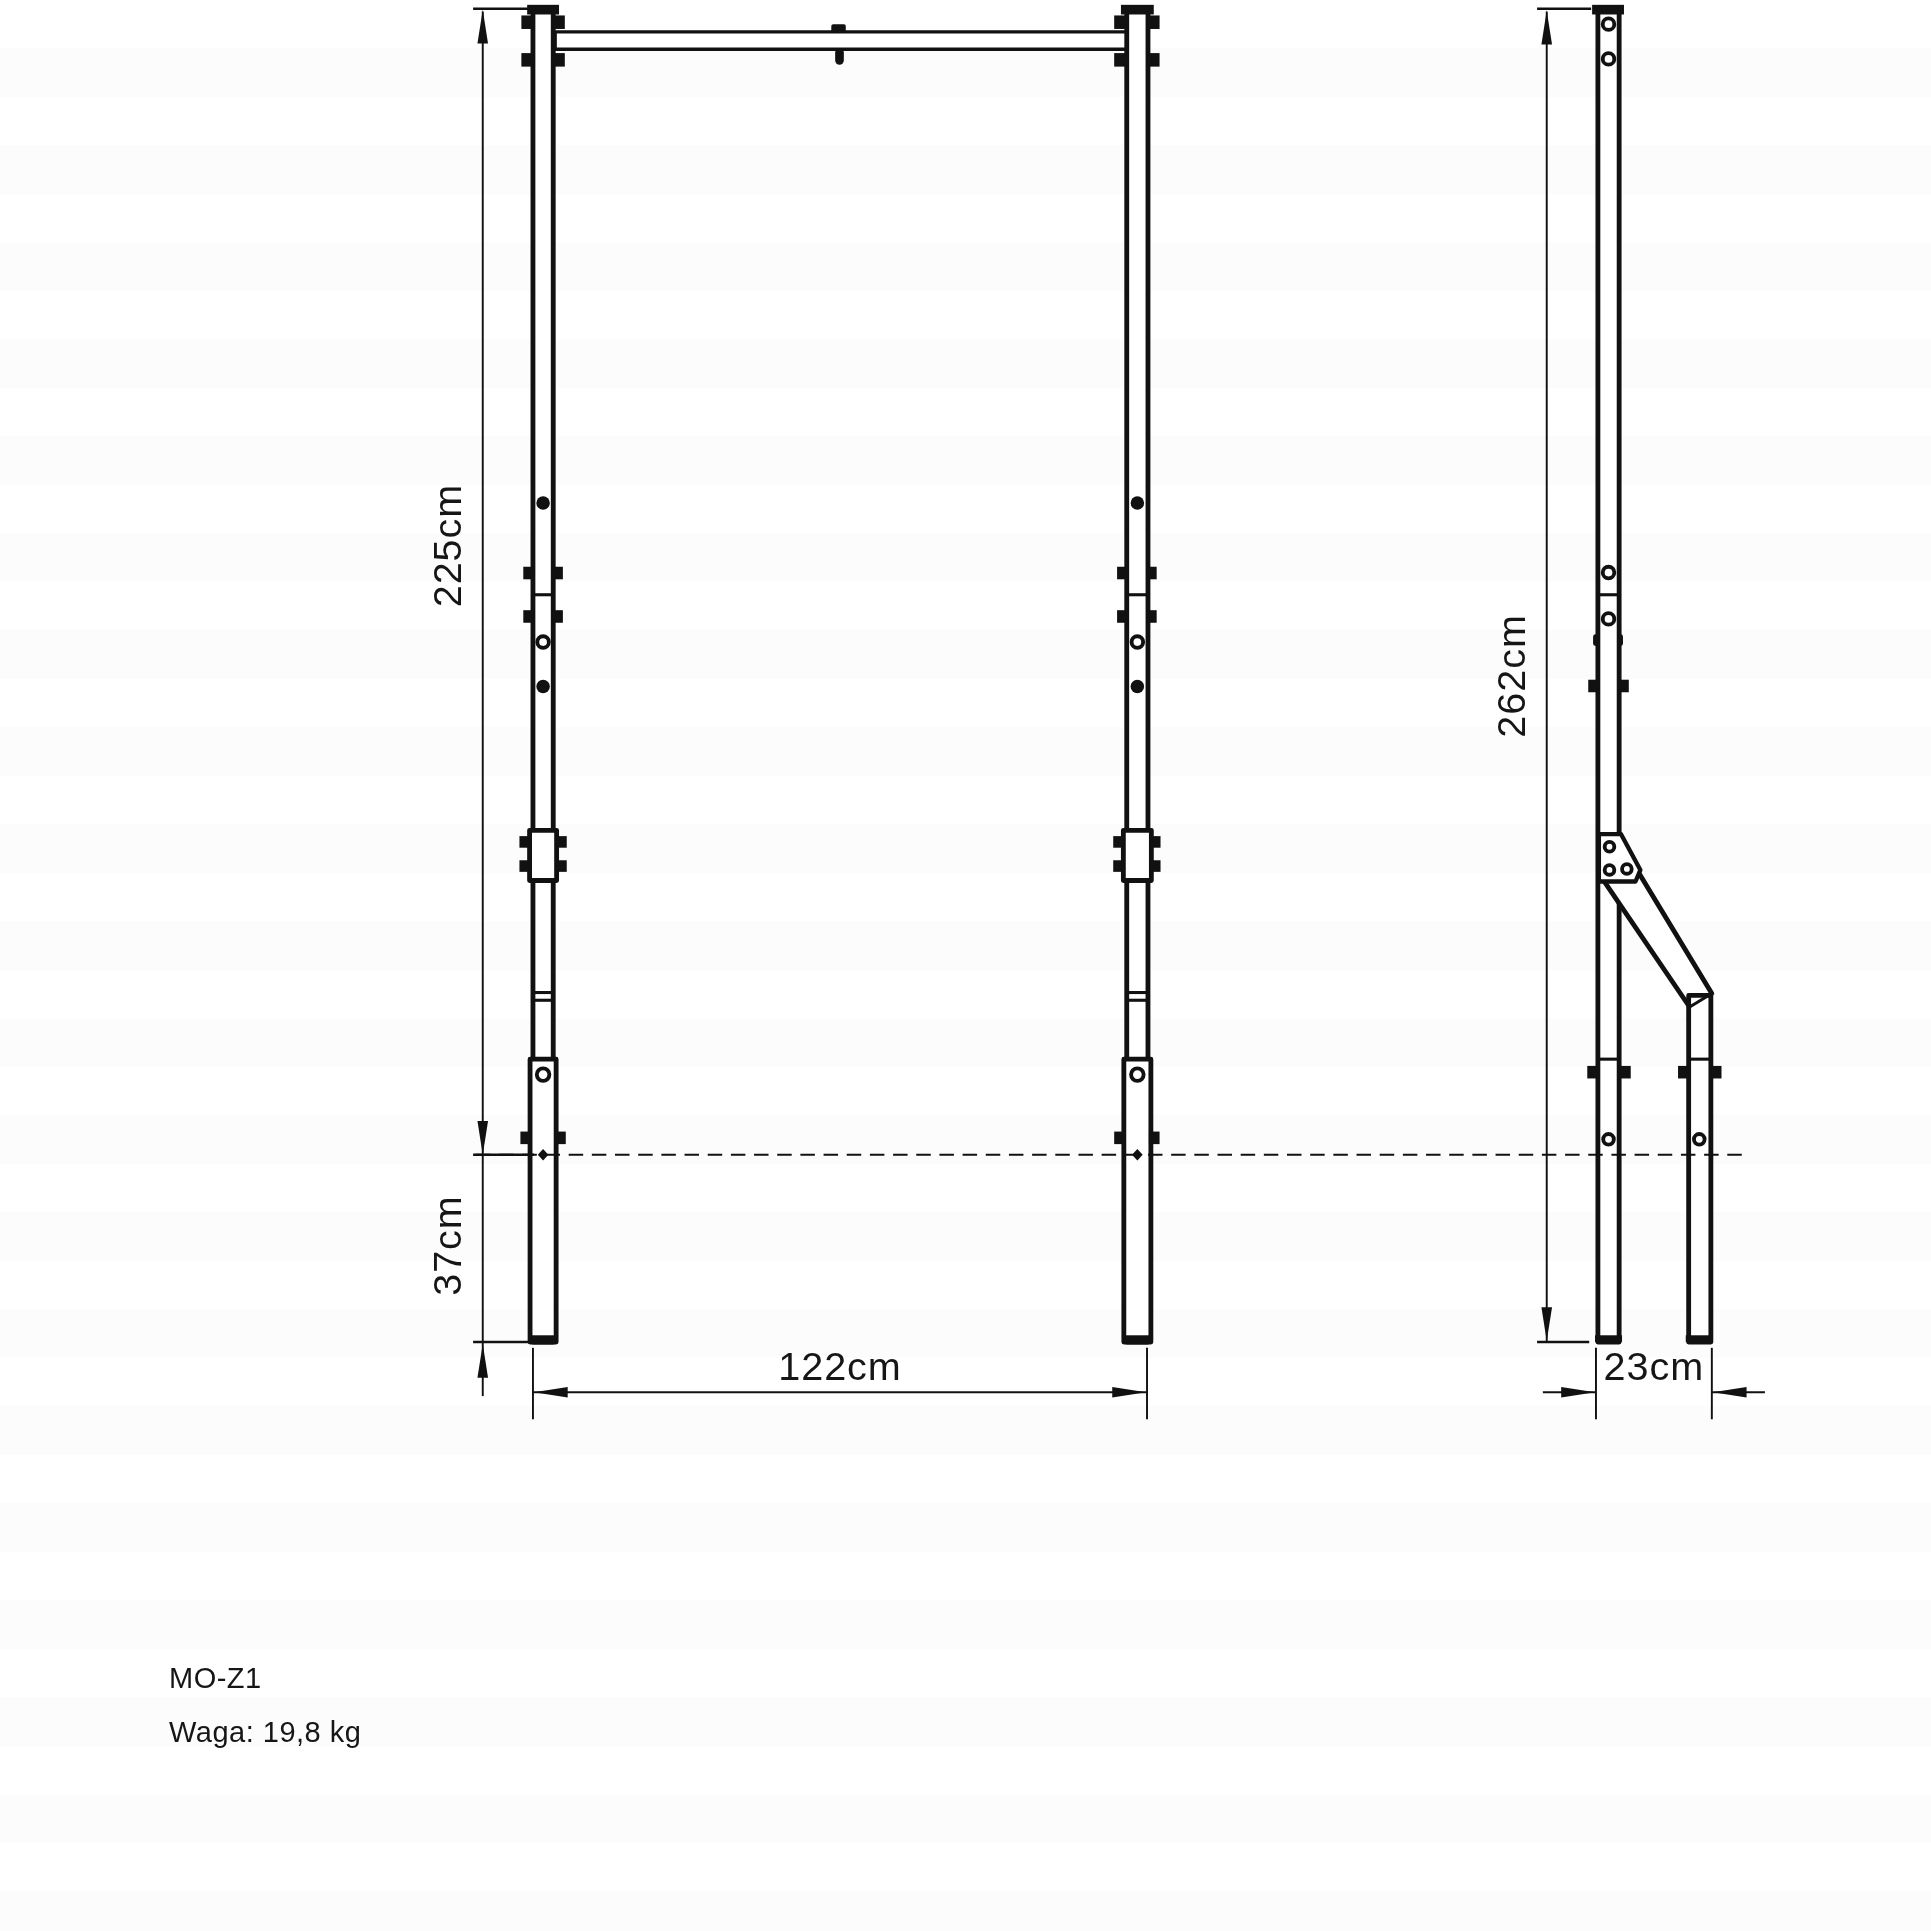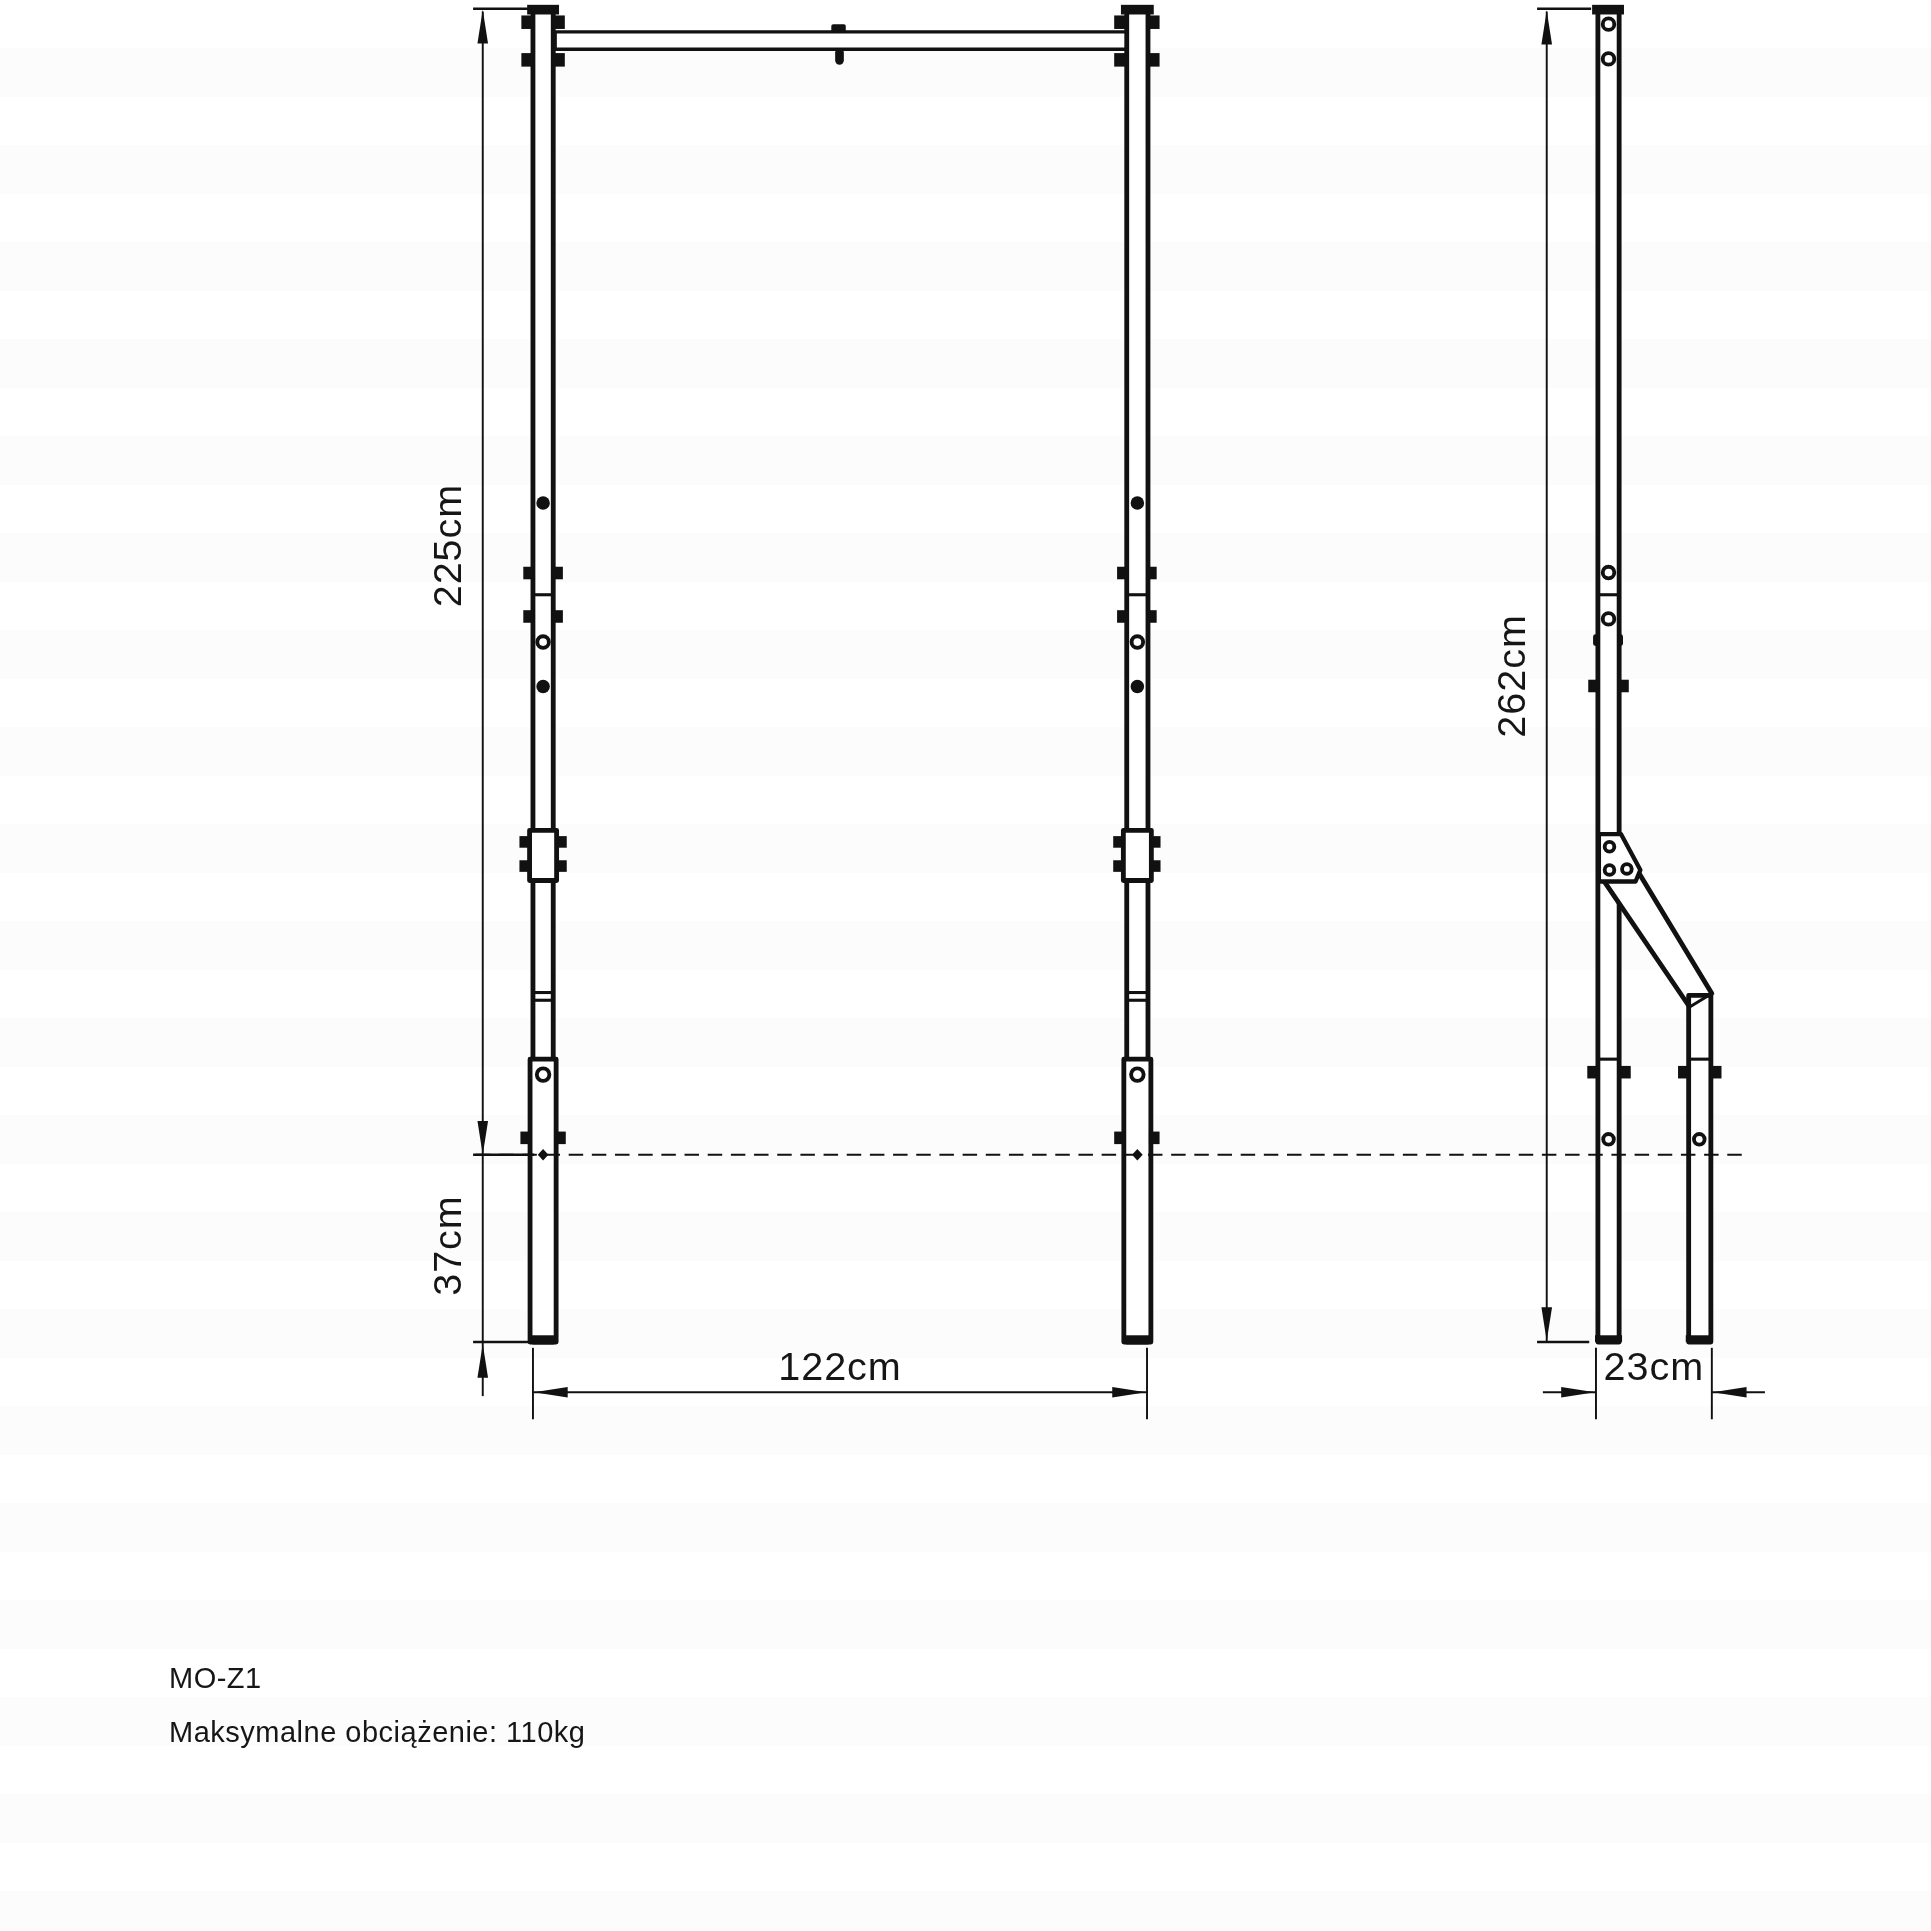--- a/index.html
+++ b/index.html
@@ -188,15 +188,15 @@
       <line class="dln" x1="1773" y1="1442" x2="1828" y2="1442"></line>
       <polygon class="arr" points="1652,1442 1617,1436.5 1617,1447.5"></polygon>
       <polygon class="arr" points="1774,1442 1809,1436.5 1809,1447.5"></polygon>
       <text class="dim-text" x="1713" y="1429" text-anchor="middle">23cm</text>
     </g>
   </g>
 </svg>
 
 <div class="info">
   <div>MO-Z1</div>
-  <div>Maksymalne obciążenie: 110kg</div>
+  <div>Waga: 19,8 kg</div>
 </div>
 
 
 </body></html>

